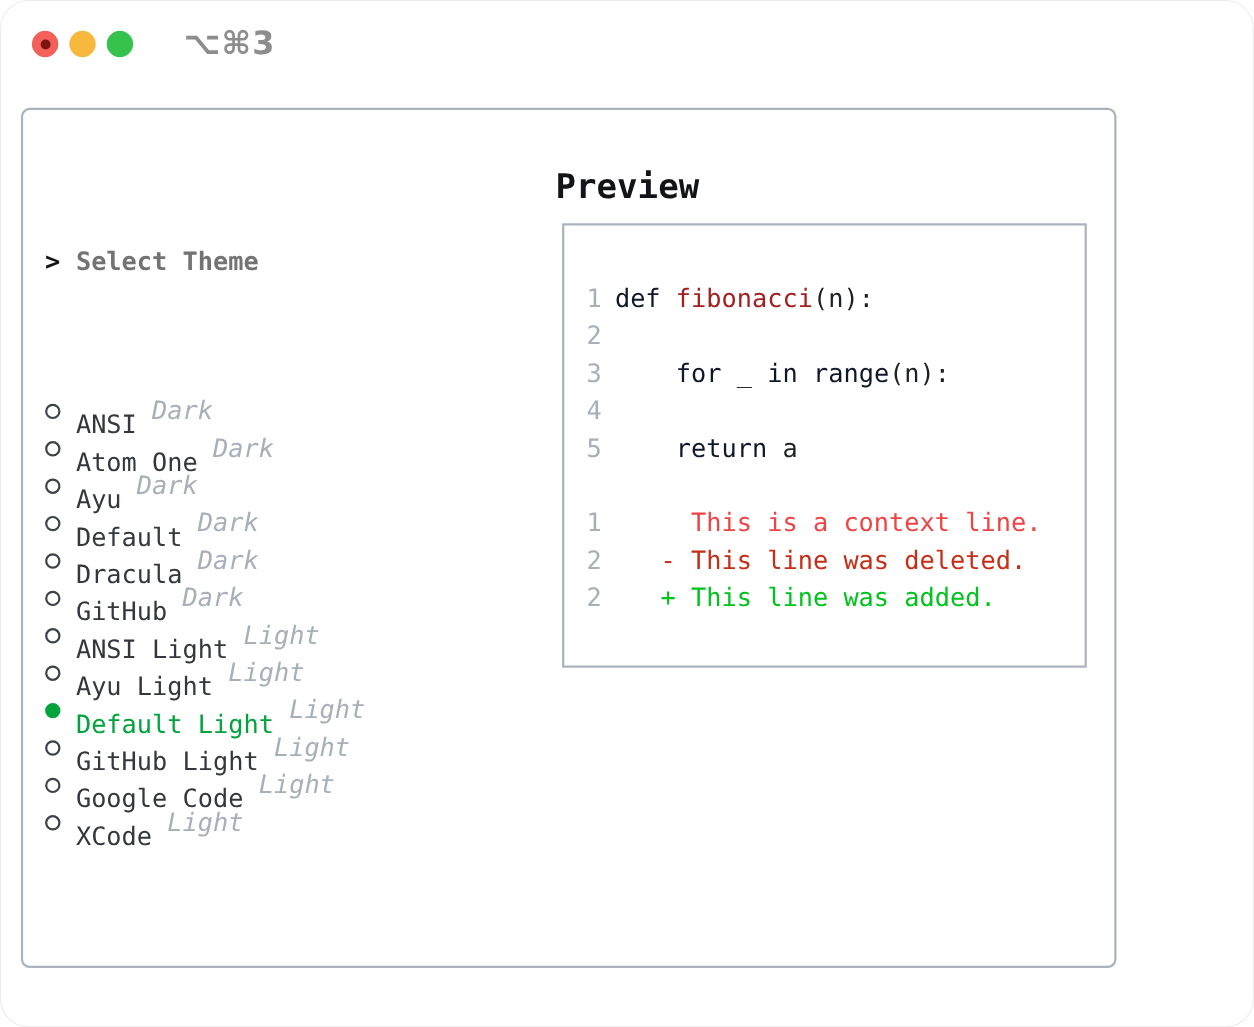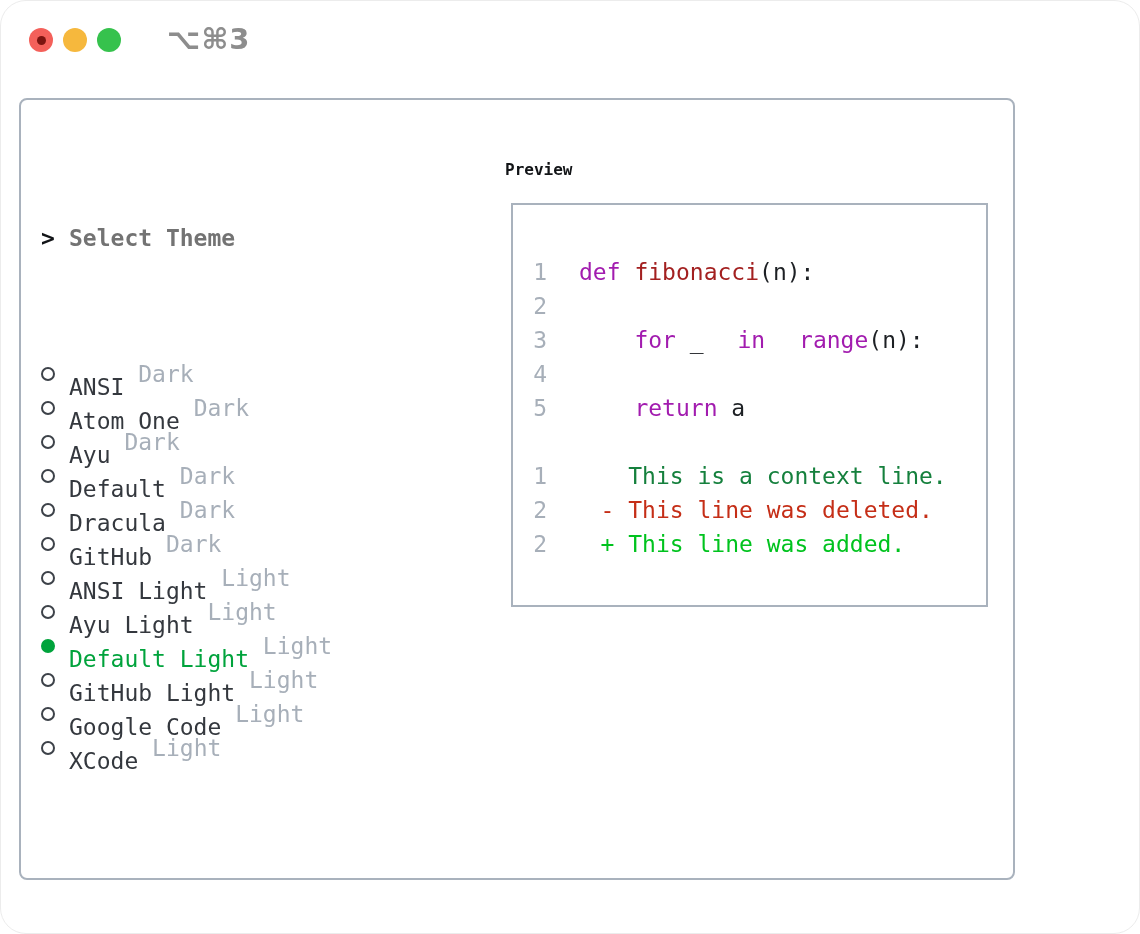--- a/index.html
+++ b/index.html
@@ -21,32 +21,32 @@
   
   .left-col{position:absolute;left:20px;top:53px;font-size:23px;line-height:34px;white-space:pre;}
   .row{display:flex;height:34px;align-items:center;}
   .cell{width:28px;flex:none;display:flex;align-items:center;}
   .circle{width:14px;height:14px;border:2px solid #3d4249;border-radius:50%;box-sizing:border-box;}
   .circle.selected{background:#00a33c;border-color:#00a33c;}
   .caret{font-weight:700;color:#121417;}
   .panel-title{font-weight:700;color:#737373;}
   .t-name{color:#34383e;margin-top:26px;}
   .t-name.green{color:#00a33c;}
-  .t-variant{color:#a7afb9;}
+  .t-variant{color:#a7afb9;font-style:italic;}
   .spacer{height:34px;}
 
   
-  .preview-title{position:absolute;left:484px;top:53px;font-size:16px;line-height:34px;font-weight:700;color:#121417;}
+  .preview-title{position:absolute;left:484px;top:53px;font-size:31px;line-height:34px;font-weight:700;color:#121417;}
   .preview-box{position:absolute;left:490px;top:103px;width:477px;height:404px;box-sizing:border-box;border:2px solid #a9b2bd;background:#fff;padding:50px 0 0 20px;overflow:hidden;}
   .code-line{display:flex;white-space:pre;font-size:23px;line-height:34px;height:34px;}
   .ln{width:14px;text-align:right;margin-right:12px;color:#a7afb9;flex:none;}
-  .tok-kw{color:#a21caf;margin-left:20px;}
+  .tok-kw{color:#0f172a;}
   .tok-fn{color:#a32020;text-align:right;}
   .tok-plain{color:#1d2024;}
-  .tok-ctx{color:#15803d;text-align:center;}
+  .tok-ctx{color:#ef4444;text-align:center;}
   .tok-del{color:#c52e17;}
   .tok-add{color:#00c31e;margin-top:38px;}
 </style>
 </head>
 <body>
 
 <div class="card">
 
   <div class="traffic">
     <span class="dot red">

